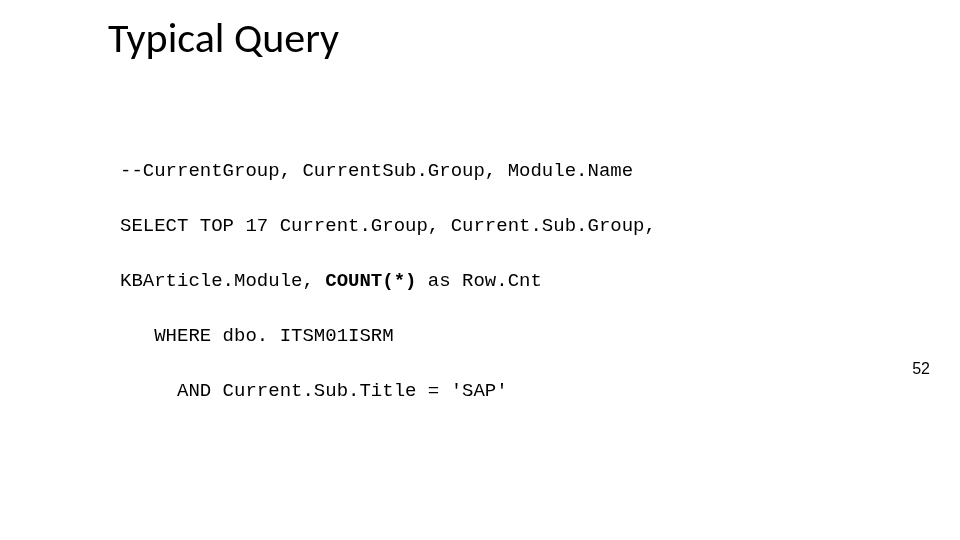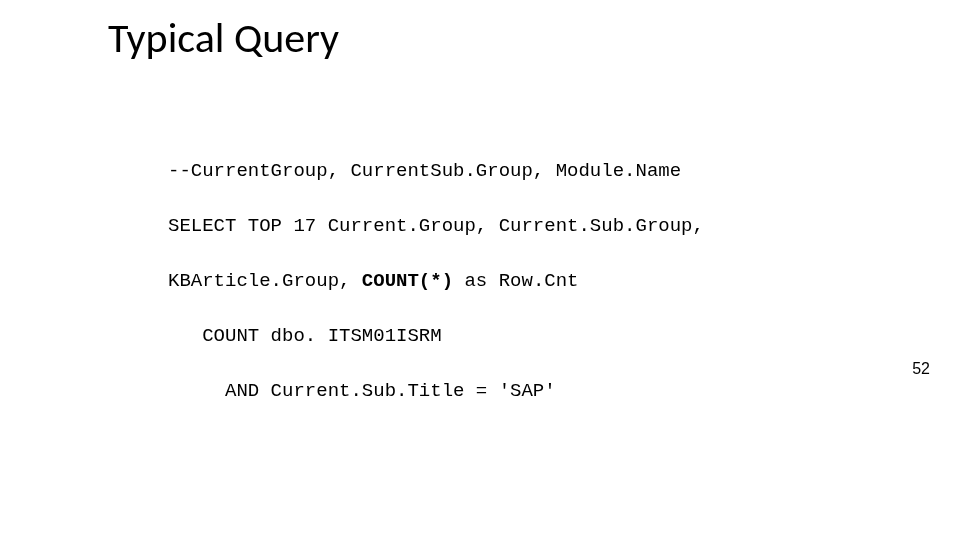--- a/index.html
+++ b/index.html
@@ -32,21 +32,20 @@
     top: 130px;
     left: 120px;
     right: 60px;
     font-family: Consolas, "Courier New", monospace;
     font-size: 19px;
     line-height: 1.45;
     white-space: pre;
   }
   .code-line {
     display: block;
-    margin-left: 48px;
   }
   .hl {
     color: #000000;
     font-weight: bold;
   }
   .page-num {
     position: absolute;
     right: 30px;
     bottom: 14px;
     font-size: 16px;
@@ -58,22 +57,22 @@
 </head>
 <body>
 
 <div class="slide">
 
   <div class="title">Typical Query</div>
 
   <div class="code-block">
 <span class="code-line">--CurrentGroup, CurrentSub.Group, Module.Name</span>
 <span class="code-line">SELECT TOP 17 Current.Group, Current.Sub.Group,</span>
-<span class="code-line"><span>KBArticle.Group, </span><span class="hl">COUNT(*)</span><span> as Row.Cnt</span></span>
-<span class="code-line">   COUNT dbo. ITSM01ISRM</span>
+<span class="code-line"><span>KBArticle.Module, </span><span class="hl">COUNT(*)</span><span> as Row.Cnt</span></span>
+<span class="code-line">   WHERE dbo. ITSM01ISRM</span>
 <span class="code-line">     AND Current.Sub.Title = 'SAP'</span>
 
 
 
 
 </div>
 
   <div class="page-num">52</div>
 
 </div>

